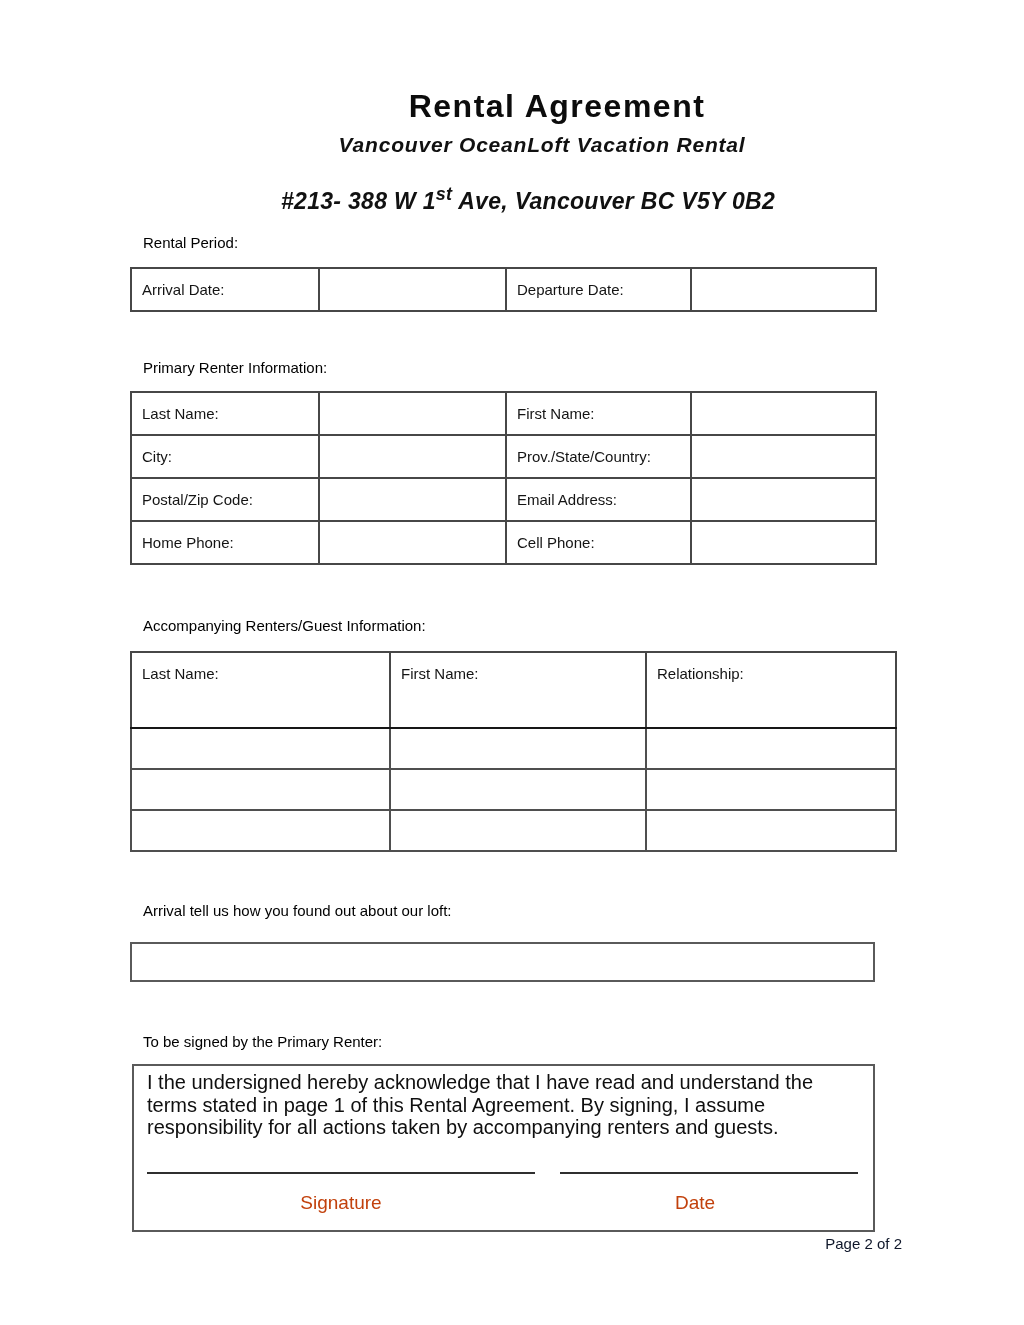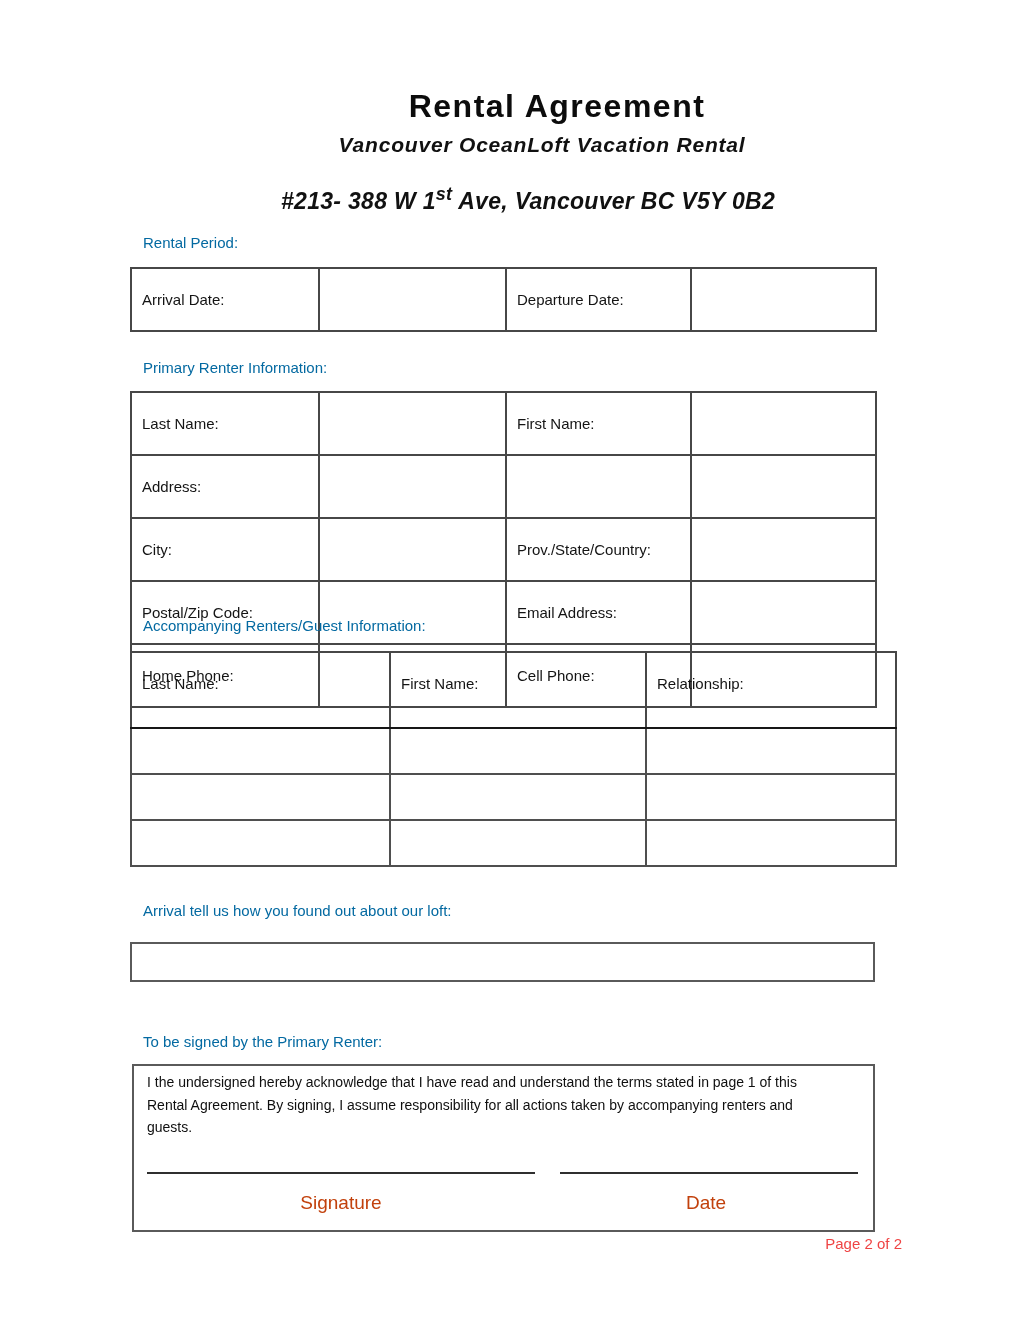--- a/index.html
+++ b/index.html
@@ -38,29 +38,29 @@
     font-style: italic;
     letter-spacing: 0.3px;
   }
   .doc-address .shift { position: relative; left: 16px; }
   .doc-address sup { font-size: 18px; vertical-align: super; }
 
   
   .section-label {
     left: 143px;
     font-size: 15px;
-    color: #0369a1;
+    color: #000000;
   }
 
   
   table { border-collapse: collapse; table-layout: fixed; }
   td {
     border: 2px solid #474747;
     vertical-align: top;
-    padding: 22px 10px;
+    padding: 12px 10px;
     font-size: 15px;
     color: #141414;
   }
   .tbl-rental   { left: 130px; top: 267px; width: 745px; }
   .tbl-primary  { left: 130px; top: 391px; width: 745px; }
   .tbl-guests   { left: 130px; top: 651px; width: 765px; }
   .tbl-rental td { height: 43px; }
   .tbl-primary td { height: 35px; }
   .tbl-guests .hdr td { height: 76px; border-bottom: 2px solid #161616; }
   .tbl-guests .blank td { height: 41px; border-color: #4f4f4f; }
@@ -76,48 +76,48 @@
   .signature-box {
     left: 132px; top: 1064px;
     width: 743px; height: 168px;
     border: 2px solid #5a5a5a;
     background: #fff;
   }
   .ack-text {
     position: absolute;
     left: 13px; top: 5px;
     width: 690px;
-    font-size: 14px;
+    font-size: 20px;
     line-height: 22.5px;
     color: #0f0f0f;
   }
   .sig-line {
     position: absolute;
     top: 106px;
     height: 2px;
     background: #2f2f2f;
   }
   .sig-line-signature { left: 13px;  width: 388px; }
   .sig-line-date      { left: 426px; width: 298px; }
   .sig-caption {
     position: absolute;
     top: 126px;
     font-size: 19px;
     color: #c2410c;
     text-align: center;
   }
   .sig-caption-signature { left: 13px;  width: 388px; }
-  .sig-caption-date      { left: 423px; width: 298px; text-align: center; }
+  .sig-caption-date      { left: 412px; width: 298px; text-align: center; }
 
   .page-number {
     left: 130px; top: 1235px;
     width: 772px;
     text-align: right;
     font-size: 15px;
-    color: #ef4444;
+    color: #0f172a;
   }
 </style>
 </head>
 <body>
 
 <div class="abs header-line doc-title">
   <span class="shift">Rental Agreement</span>
 </div>
 <div class="abs header-line doc-subtitle">
   <span class="shift">Vancouver OceanLoft Vacation Rental</span>
@@ -154,26 +154,20 @@
       <col style="width:188px">
       <col style="width:187px">
       <col style="width:185px">
       <col style="width:185px">
     </colgroup>
   <tbody>
       <tr>
     <td>Last Name:</td>
     <td></td>
     <td>First Name:</td>
-    <td></td>
-  </tr>
-  <tr>
-    <td>Address:</td>
-    <td></td>
-    <td></td>
     <td></td>
   </tr>
   <tr>
     <td>City:</td>
     <td></td>
     <td>Prov./State/Country:</td>
     <td></td>
   </tr>
   <tr>
     <td>Postal/Zip Code:</td>

